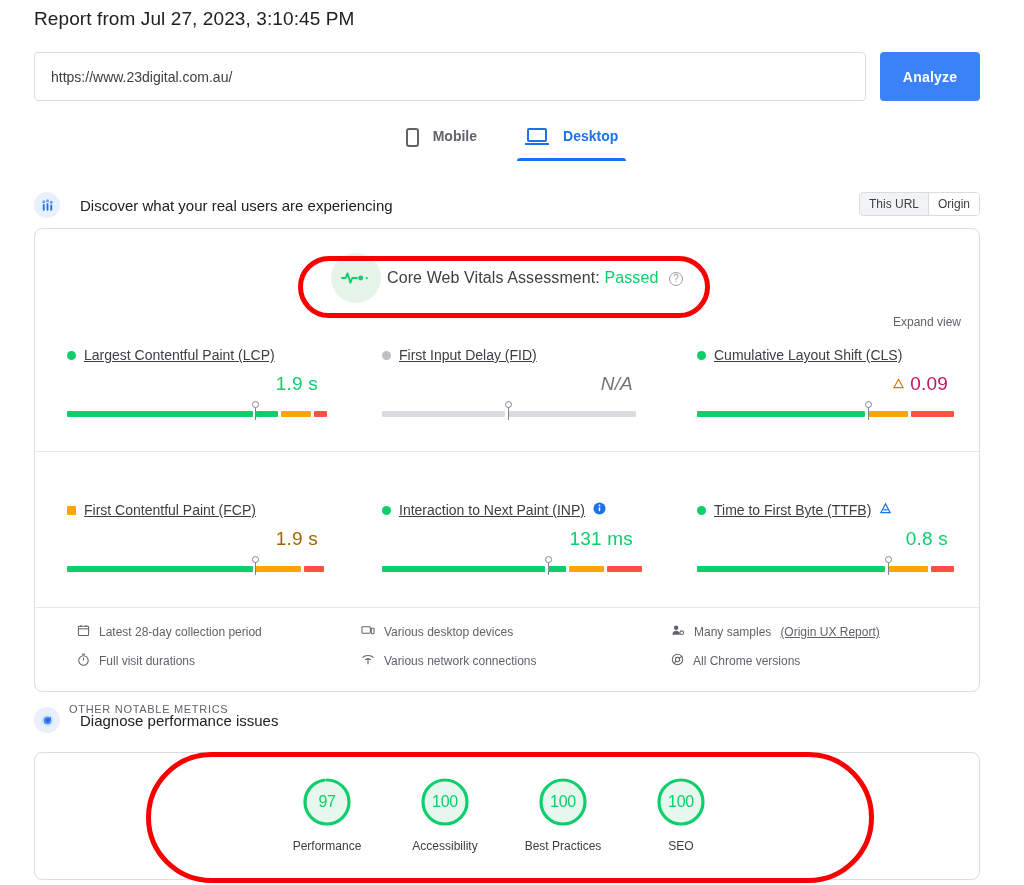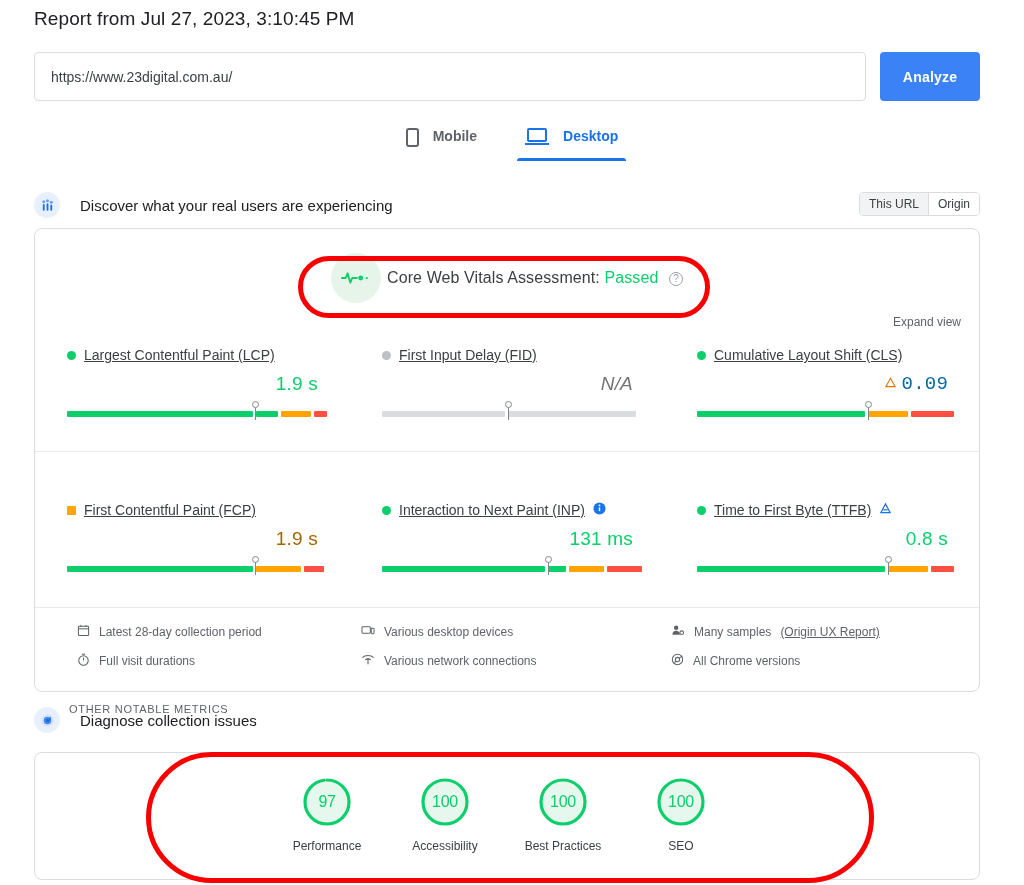--- a/index.html
+++ b/index.html
@@ -268,21 +268,21 @@
               <div class="head"></div>
               <div class="stem"></div>
             </div>
           </div>
         </div>
         <div class="metric">
           <div class="metric-label-line">
             <span class="dot" style="background: rgb(12, 206, 107);"></span>
             <span class="metric-name">Cumulative Layout Shift (CLS)</span>
           </div>
-          <div class="metric-value" style="color: #0369a1; font-family: Liberation Mono, monospace;">
+          <div class="metric-value" style="color: #be185d;">
             <span><svg width="13" height="13" viewBox="0 0 14 14">
                 <path d="M7 2.5 L12 11.5 H2 Z" fill="none" stroke="#e37400" stroke-width="1.2"></path>
               </svg></span>
             <span>0.09</span>
           </div>
           <div class="bar-wrap">
             <div class="bar">
               <div class="seg" style="background: rgb(12, 206, 107); flex: 0 0 67%;"></div>
               <div class="seg" style="background: rgb(255, 164, 0); flex: 0 0 16%;"></div>
               <div class="seg" style="background: rgb(255, 78, 66); flex: 0 0 17%;"></div>
@@ -430,21 +430,21 @@
 
   <div class="section-head" style="top:707px">
     <span class="sec-icon">
       <svg width="15" height="15" viewBox="0 0 16 16">
         <circle cx="8" cy="8" r="6.5" fill="#d2e3fc"></circle>
         <circle cx="8" cy="8" r="4" fill="#4285f4"></circle>
         <path d="M8 8 L12 3.5 L10.5 8.5 Z" fill="#1a73e8"></path>
         <circle cx="8" cy="8" r="1.6" fill="#1967d2"></circle>
       </svg>
     </span>
-    <span>Diagnose collection issues</span>
+    <span>Diagnose performance issues</span>
   </div>
 
   <div class="card" id="diag-card">
     <div class="gauges" id="gauges">
         <div class="gauge">
           <div class="gauge-ring"><svg width="50" height="50" viewBox="0 0 50 50">
               <circle cx="25" cy="25" r="22" fill="#e6f7ed"></circle>
               <circle cx="25" cy="25" r="22" fill="none" stroke="#0cce6b" stroke-width="3.2" stroke-dasharray="138.2" stroke-dashoffset="4.1" stroke-linecap="round" transform="rotate(-90 25 25)"></circle>
             </svg><div class="gauge-num" style="color:#0cce6b">97</div></div>
           <div class="gauge-cat">Performance</div>

